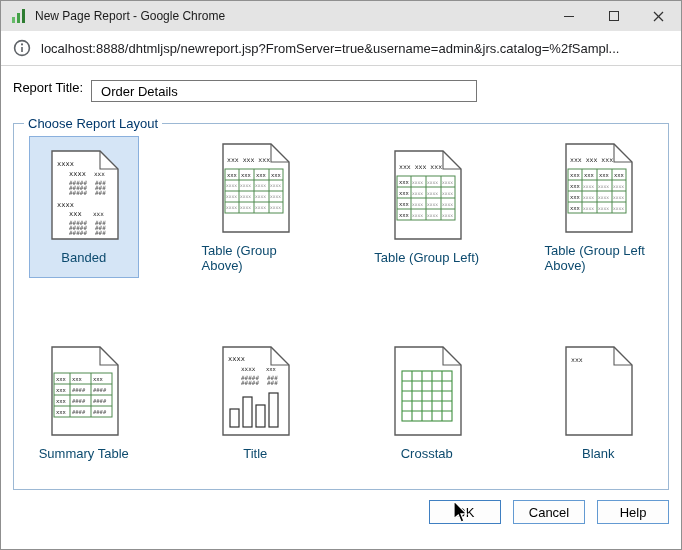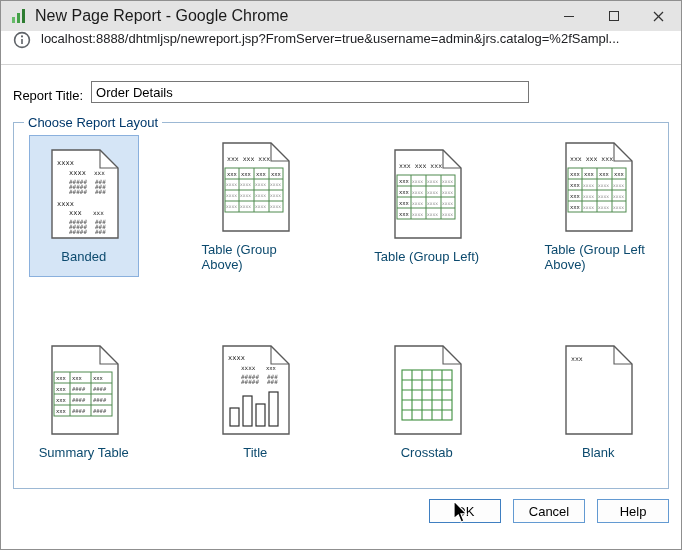--- a/index.html
+++ b/index.html
@@ -5,37 +5,37 @@
   * { box-sizing: border-box; margin: 0; padding: 0; }
   html,body { width: 682px; height: 550px; }
   body { font-family: "Liberation Sans", sans-serif; background: #fff; }
 
   .window { position: relative; width: 682px; height: 550px; border: 1px solid #8f8f8f;
             display: flex; flex-direction: column; background: #fff; overflow: hidden; }
 
   
   .titlebar { flex: 0 0 30px; background: #e4e4e4; display: flex; align-items: center; }
   .app-icon { margin: 0 8px 0 10px; display: flex; }
-  .title-text { flex: 1; font-size: 16px; color: #1b1b1b; white-space: nowrap; overflow: hidden; }
+  .title-text { flex: 1; font-size: 12px; color: #1b1b1b; white-space: nowrap; overflow: hidden; }
   .win-controls { display: flex; height: 30px; }
   .win-btn { width: 45px; height: 30px; display: flex; align-items: center; justify-content: center; }
   .min-glyph { width: 10px; height: 1px; background: #333; display: block; }
   .max-glyph { width: 10px; height: 10px; border: 1px solid #333; display: block; }
 
   
   .urlbar { flex: 0 0 34px; background: #fff; border-bottom: 1px solid #d4d4d4;
-            display: flex; padding: 0 12px; gap: 10px; }
+            display: flex; align-items: center; padding: 8px 12px; gap: 10px; }
   .url-text { font-size: 13px; color: #202124; white-space: nowrap; overflow: hidden; }
 
   
   .content { flex: 1; padding: 12px; background: #fff; }
-  .title-row { display: flex; align-items: flex-end; gap: 8px; margin: 2px 0 12px; height: 24px; }
+  .title-row { display: flex; align-items: flex-start; gap: 8px; margin: 2px 0 12px; height: 24px; }
   .title-row label { font-size: 13px; color: #000; }
-  .title-input { width: 438px; height: 22px; border: 1px solid #767676; font-size: 13px;
-                 padding: 1px 4px; font-family: "Liberation Sans", sans-serif; color: #000; }
+  .title-input { width: 386px; height: 22px; border: 1px solid #767676; font-size: 13px;
+                 padding: 1px 9px; font-family: "Liberation Sans", sans-serif; color: #000; }
 
   fieldset.layout-group { border: 1px solid #9cb8d4; height: 374px; padding: 2px 8px 6px; }
   fieldset.layout-group legend { font-size: 13px; font-weight: normal; color: #00386b; padding: 0 4px; margin-left: 2px; }
 
   .grid { display: grid; grid-template-columns: repeat(4, 1fr); grid-template-rows: 1fr 1fr; height: 344px; gap: 48px; }
   .layout-item { margin: 3px 7px; display: flex; flex-direction: column; align-items: center;
                  justify-content: center; gap: 9px; border: 1px solid transparent; cursor: default; }
   .layout-item.selected { background: #d5e5f6; border-color: #8ab0dd; }
   .layout-label { font-size: 13px; color: #0c4a6e; }
 

